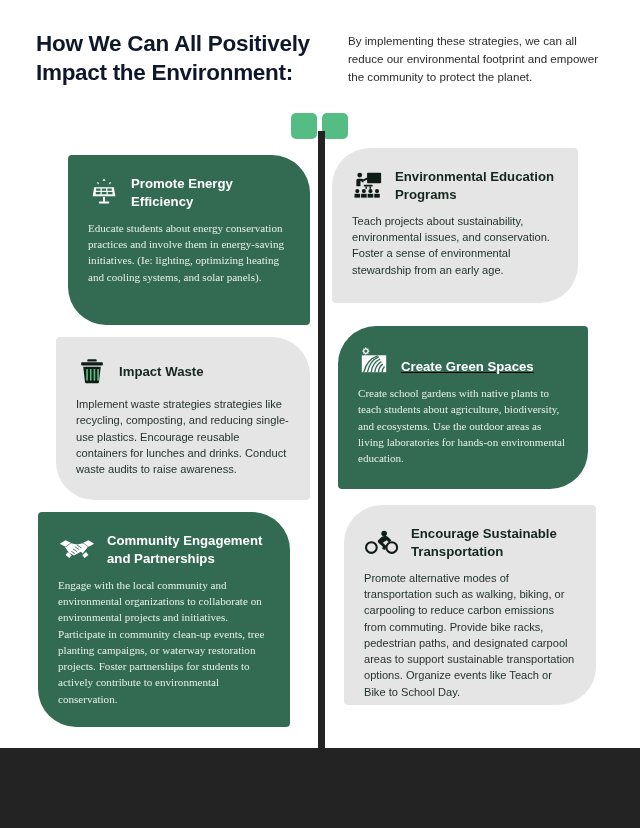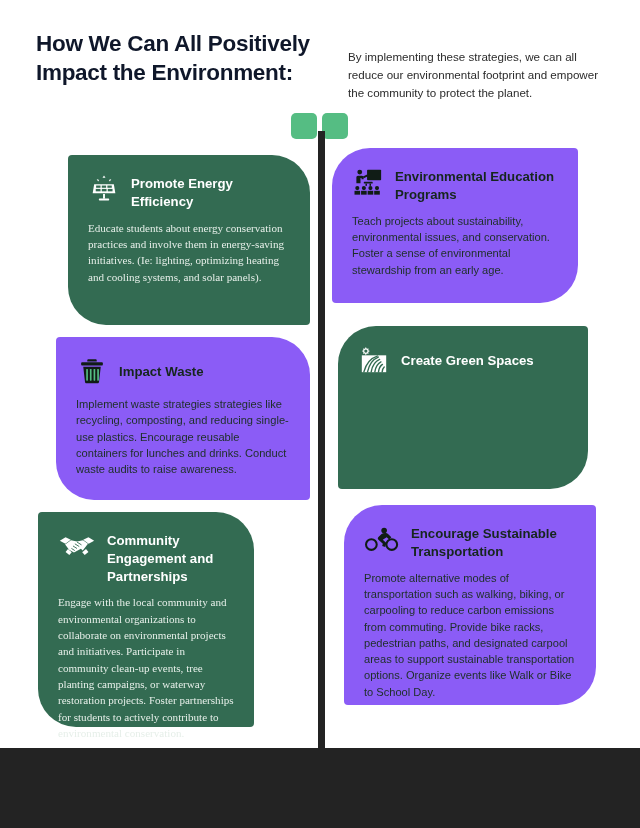--- a/index.html
+++ b/index.html
@@ -20,21 +20,21 @@
     position:absolute;
     left:36px; top:30px; width:300px;
     font-size:22.5px;
     font-weight:bold;
     line-height:1.28;
     color:#0f172a;
     letter-spacing:-0.3px;
   }
   .subtitle {
     position:absolute;
-    left:348px; top:48px; width:262px;
+    left:348px; top:32px; width:262px;
     font-size:11.6px;
     line-height:1.55;
     color:#2b2b2b;
   }
 
   
   .spine {
     position:absolute;
     left:318px; top:131px;
     width:7px; height:617px;
@@ -51,28 +51,28 @@
     background:#55bd83;
     border-radius:5px;
   }
 
   
   .card {
     position:absolute;
     padding:18px 20px 20px 20px;
   }
   .card.dark { background:#336b52; }
-  .card.light { background:#8b5cf6; }
+  .card.light { background:#e5e5e5; }
 
   .card.left  { border-radius:4px 38px 4px 38px; }
   .card.right { border-radius:38px 4px 38px 4px; }
 
   .card-head {
     display:flex;
-    align-items:flex-start;
+    align-items:center;
     gap:11px;
     margin-bottom:9px;
   }
   .card-icon {
     flex:0 0 auto;
     width:32px; height:32px;
     display:flex; align-items:center; justify-content:center;
   }
   .card-icon svg { display:block; }
   .card-title {
@@ -88,21 +88,21 @@
   .card.dark .card-title { color:#ffffff; }
   .card.dark .card-body  { color:#e6efe9;font-family:Liberation Serif, serif; }
   .card.light .card-title { color:#16261e; }
   .card.light .card-body  { color:#1d2f26; }
 
   
   #card-energy        { left:68px;  top:155px; width:242px; height:170px; }
   #card-education     { left:332px; top:148px; width:246px; height:155px; }
   #card-waste         { left:56px;  top:337px; width:254px; height:163px; }
   #card-greenspaces   { left:338px; top:326px; width:250px; height:163px; }
-  #card-community     { left:38px;  top:512px; width:216px; height:215px; }
+  #card-community     { left:38px;  top:512px; width:252px; height:215px; }
   #card-transport     { left:344px; top:505px; width:252px; height:200px; }
 
   
   .footer {
     position:absolute;
     left:0; top:748px; width:640px; height:80px;
     background:#232323;
   }
 </style>
 </head>
@@ -186,38 +186,39 @@
           <rect x="22" y="13.6" width="1.9" height="13.4" rx="0.6"></rect>
         </g>
       </svg>
     </div>
     <div class="card-title">Impact Waste</div>
   </div>
   <div class="card-body">Implement waste strategies strategies like recycling, composting, and reducing single-use plastics. Encourage reusable containers for lunches and drinks. Conduct waste audits to raise awareness.</div>
 </div>
 
 <div class="card dark right" id="card-greenspaces">
-  <div class="card-head" style="align-items:center;">
+  <div class="card-head" style="align-items:flex-end;text-decoration:underline;">
     <div class="card-icon">
       <svg width="30" height="30" viewBox="0 0 32 32" fill="#ffffff">
         <path d="M7.3 2.2l1 1.7 1.9-.3-.3 1.9 1.7 1-1.7 1 .3 1.9-1.9-.3-1 1.7-1-1.7-1.9.3.3-1.9-1.7-1 1.7-1-.3-1.9 1.9.3z"></path>
         <circle cx="7.3" cy="6.5" r="1.7" fill="#336b52"></circle>
         <path d="M3 11h26v18H3z"></path>
         <g stroke="#336b52" stroke-width="1.5" fill="none" stroke-linecap="round">
           <path d="M5.2 28.6C7.5 20 12.5 14 19.5 11.8"></path>
           <path d="M9.1 28.6C10.8 21 14.8 15.2 20.6 12.9"></path>
           <path d="M13 28.6c1.2-6.5 4.4-11.3 9-13.2"></path>
           <path d="M16.9 28.6c.8-5 3-8.8 6.5-10.6"></path>
           <path d="M20.8 28.6c.5-3.6 1.9-6.4 4.2-7.9"></path>
           <path d="M24.7 28.6c.3-2.3 1-4.1 2.2-5.2"></path>
         </g>
       </svg>
     </div>
     <div class="card-title">Create Green Spaces</div>
   </div>
+  <div class="card-body">Create school gardens with native plants to teach students about agriculture, biodiversity, and ecosystems. Use the outdoor areas as living laboratories for hands-on environmental education.</div>
 </div>
 
 <div class="card dark left" id="card-community">
   <div class="card-head">
     <div class="card-icon" style="width:38px;">
       <svg width="36" height="26" viewBox="0 0 44 28" fill="#ffffff">
         <path d="M1 7.5l7-4.3 6.4 3.3-6.6 4.6L1 7.5z"></path>
         <path d="M43 7.5l-7-4.3-6.4 3.3 6.6 4.6L43 7.5z"></path>
         <path d="M14.6 6.9l7.4 1.5 7.4-1.5 6 4.3-6.4 8.3-2.2-2.1-8.5 4.6-6-3.3-4.8-6.4 7.1-5.4z"></path>
         <g stroke="#336b52" stroke-width="1.1" fill="none" stroke-linecap="round">
@@ -242,20 +243,20 @@
         <circle cx="22.5" cy="5" r="3.3"></circle>
         <path d="M19.5 9.2c2.8-1.6 6-1.6 8.2.5l3.3 3.2-2.6 2.7-2.9-2.8-4.6 3.1 4.2 3.9-1.3 4.5-3.6-1 .8-2.8-5.2-4.6c-1.1-1-1-2.7.3-3.6l3.4-3.1z"></path>
         <g fill="none" stroke="#101c16" stroke-width="2.4">
           <circle cx="7.5" cy="21.5" r="6.3"></circle>
           <circle cx="31.5" cy="21.5" r="6.3"></circle>
         </g>
       </svg>
     </div>
     <div class="card-title">Encourage Sustainable Transportation</div>
   </div>
-  <div class="card-body">Promote alternative modes of transportation such as walking, biking, or carpooling to reduce carbon emissions from commuting. Provide bike racks, pedestrian paths, and designated carpool areas to support sustainable transportation options. Organize events like Walk or Bike to School Day.</div>
+  <div class="card-body">Promote alternative modes of transportation such as walking, biking, or carpooling to reduce carbon emissions from commuting. Provide bike racks, pedestrian paths, and designated carpool areas to support sustainable transportation options. Organize events like Teach or Bike to School Day.</div>
 </div>
 
 <div class="footer">
   
   
   
 </div>
 
 </body></html>

